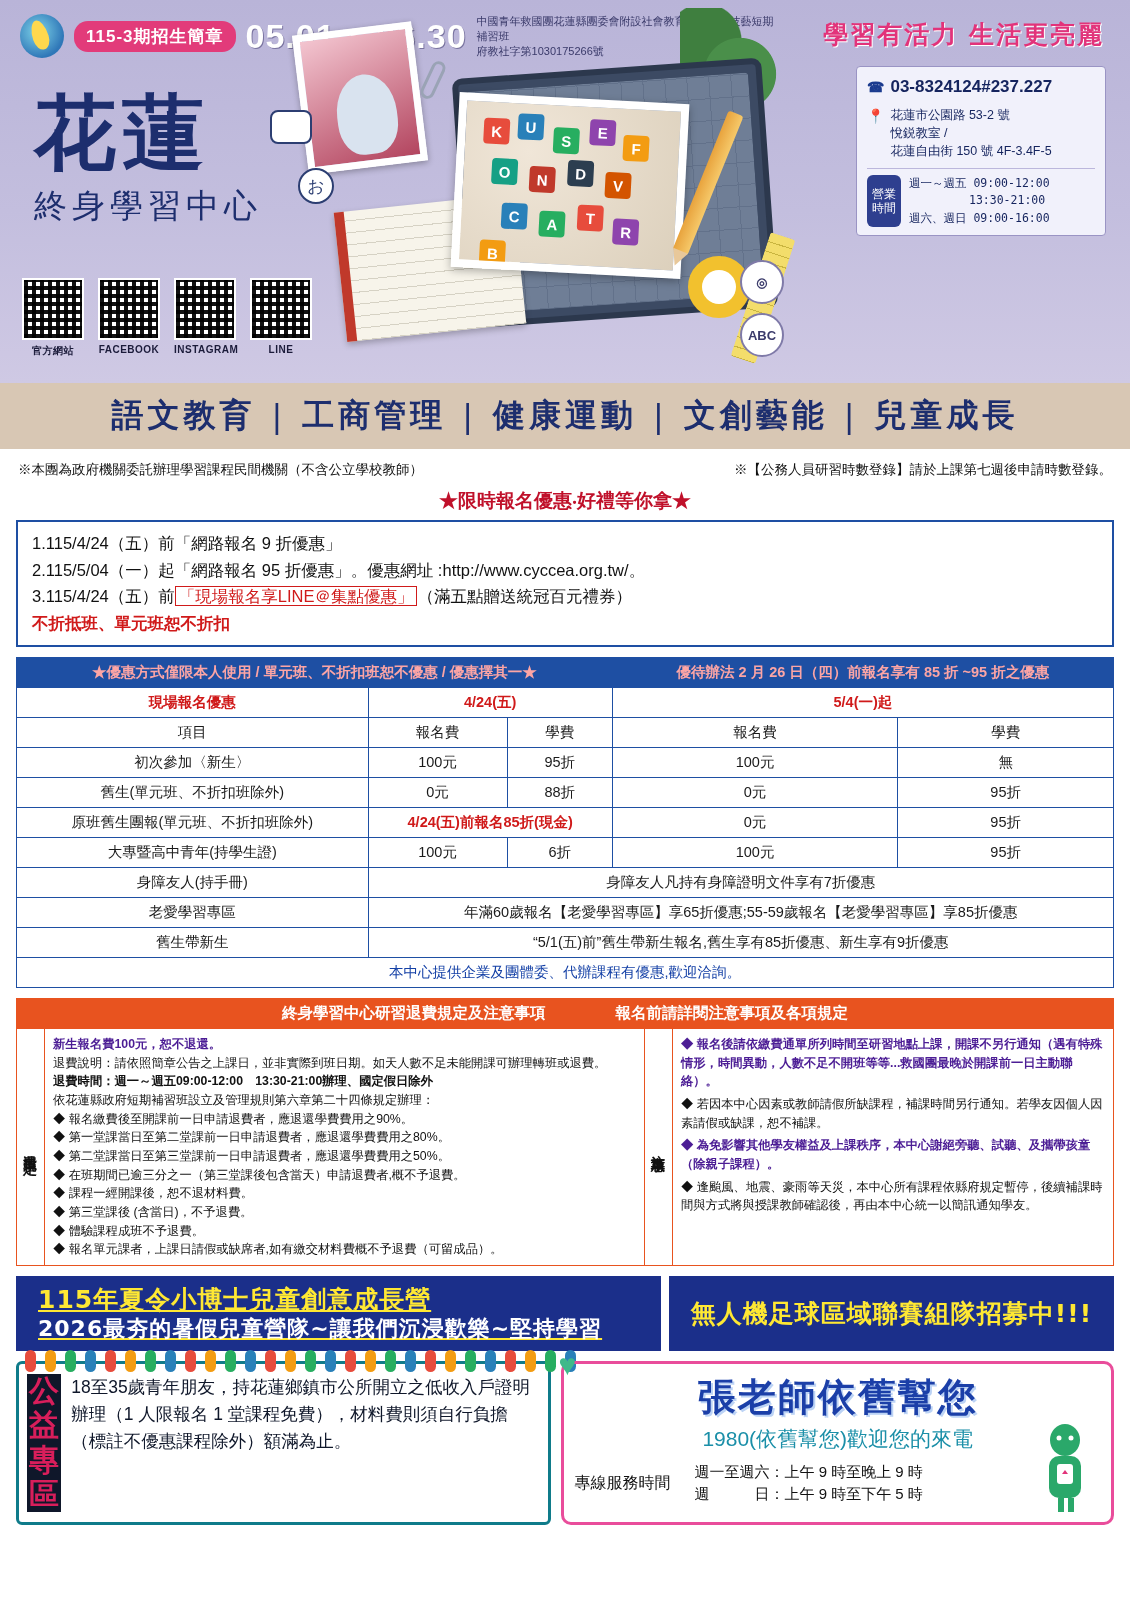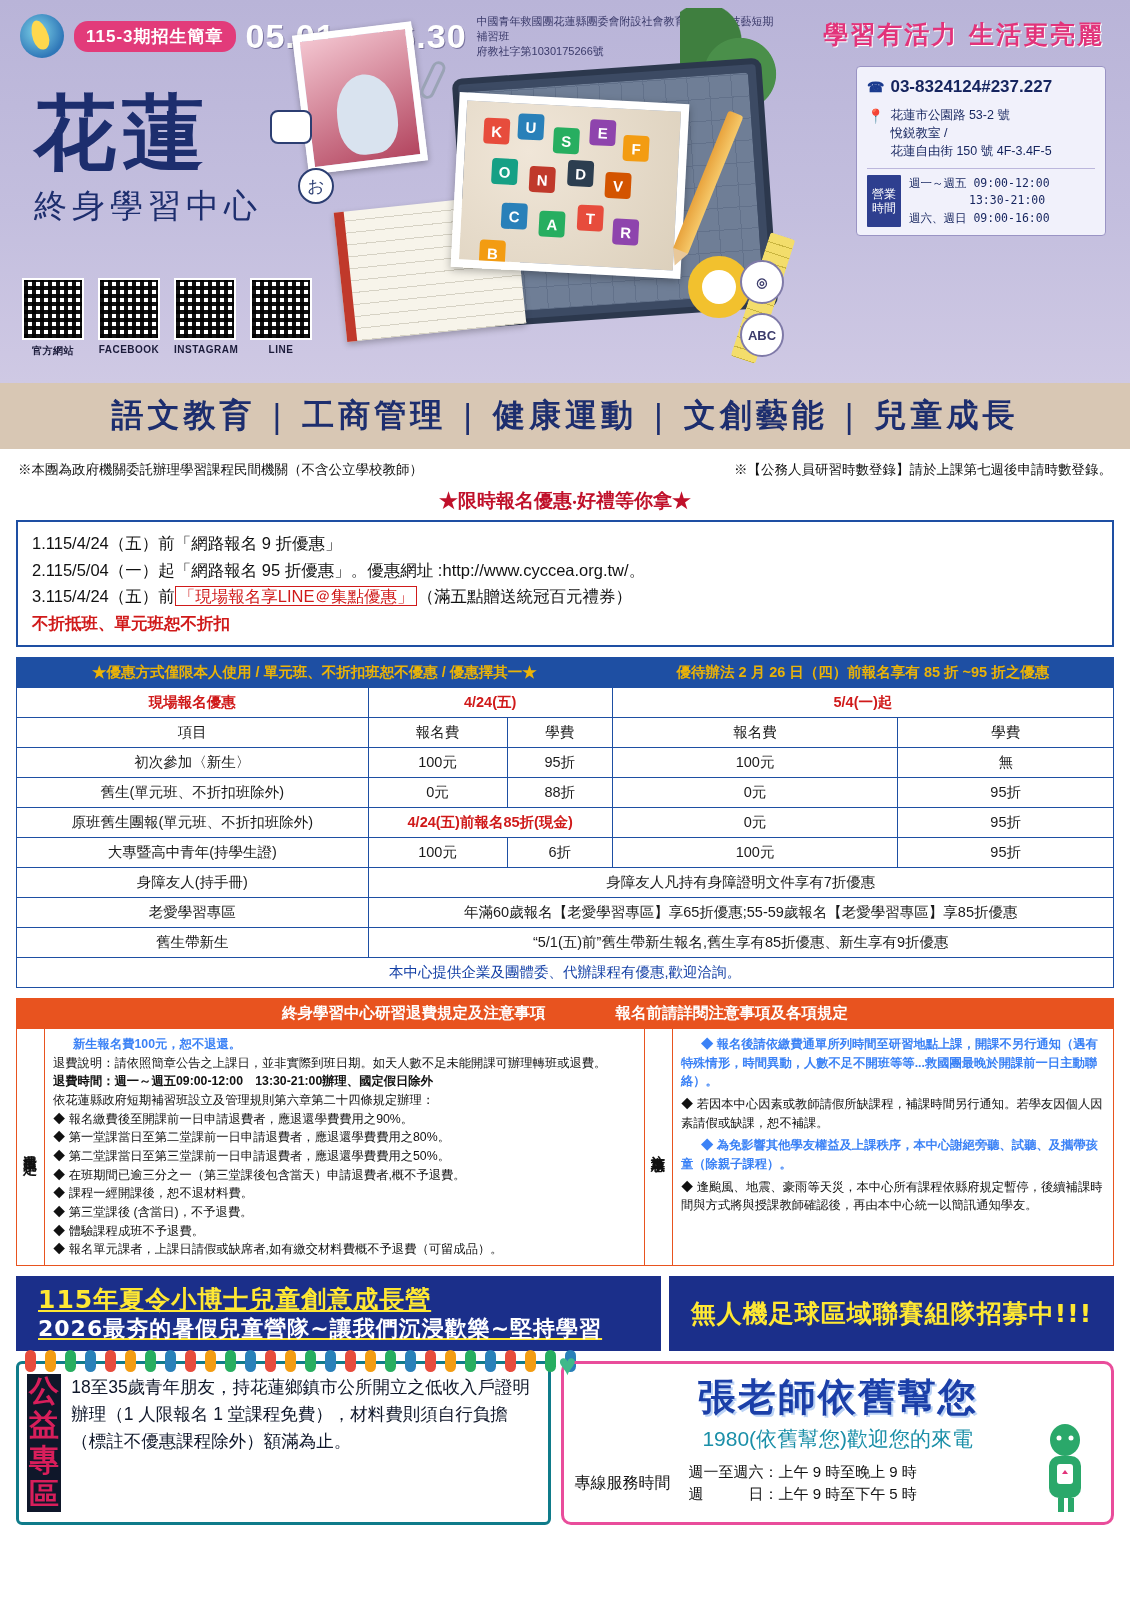--- a/index.html
+++ b/index.html
@@ -81,21 +81,21 @@
     background: #f1f1fb; border: 1px solid #9a94c4; border-radius: 4px;
     padding: 8px 10px; font-size: 12.5px; color: #15245e; line-height: 1.45;
   }
   .contact .phone { font-weight: bold; font-size: 17px; color: #15245e; display:flex; align-items:center; gap:6px;}
   .contact .addr { display: flex; gap: 6px; margin-top: 6px; }
   .ic { color:#1b3b8f; font-size: 14px; }
   .hours { display: flex; margin-top: 8px; border-top: 1px solid #bcb7dc; padding-top: 6px;}
   .hours-label {
     background: #2e3f8f; color: #fff; font-size: 12px; width: 34px;
     display: flex; align-items: center; justify-content: center; text-align: center;
-    line-height: 1.2; padding: 2px; border-radius: 1px;
+    line-height: 1.2; padding: 2px; border-radius: 6px;
   }
   .hours-body { font-size: 11.5px; padding-left: 8px; line-height: 1.5; font-family:"DejaVu Sans Mono", monospace;}
 
   
   .collage { position: absolute; left: 280px; top: 18px; width: 560px; height: 350px; }
   .tablet {
     position: absolute; left: 180px; top: 50px; width: 310px; height: 250px;
     background: #3c4a63; border-radius: 10px; transform: rotate(-4deg);
     border: 6px solid #2c384d;
   }
@@ -192,42 +192,42 @@
     border: 2px solid #1e4fa3; padding: 8px 14px; font-size: 16.5px; line-height: 1.62;
     color: #111;
   }
   .promo-box .hl-box { color: #d01a1a; border: 1px solid #d01a1a; padding: 0 3px; }
   .promo-box .lastline { color: #d01a1a; font-weight: bold; }
 
   
   table.fee { width: 100%; border-collapse: collapse; margin-top: 10px; font-size: 14.5px; }
   table.fee td, table.fee th { border: 1px solid #1e4fa3; padding: 5px 4px; text-align: center; }
   .fee-head {
-    background: #1e4fa3; color: #eab308; font-weight: bold; font-size: 14.5px; text-align: center;
+    background: #1e4fa3; color: #fca5a5; font-weight: bold; font-size: 14.5px; text-align: center;
   }
   .red-b { color: #d01a1a; font-weight: bold; }
   .fee-note { color: #1440a6; font-weight: normal; }
 
   
   .refund-head {
     background: #e8531f; color: #fff; font-weight: bold; font-size: 15.5px;
     text-align: center; padding: 5px; margin-top: 10px;
     display: flex; justify-content: center; gap: 70px;
   }
   .refund-body { display: flex; border: 1px solid #e8531f; border-top: none; }
   .vtab {
     width: 28px; background: #fff; color: #111; font-weight: bold; font-size: 14px;
     display: flex; align-items: center; justify-content: center; text-align: center;
     border-right: 1px solid #e8531f; letter-spacing: 2px; padding: 4px 2px;
   }
   .vtab span { writing-mode: vertical-rl; }
   .refund-col { padding: 6px 8px; font-size: 12.3px; line-height: 1.52; color: #111; }
   .refund-col.left { width: 600px; border-right: 1px solid #e8531f; }
   .refund-col.right { flex: 1; }
-  .refund-col .em { color: #3b82f6; margin-left: 20px; }
+  .refund-col .em { color: #4c1d95; }
   .refund-col .b { font-weight: bold; }
 
   
   .banners { display: flex; gap: 8px; margin-top: 10px; }
   .banner-left {
     flex: 1.35; background: #1b2f8a; padding: 8px 22px; color: #ffe833;
     font-weight: bold; font-size: 25px; line-height: 1.25; letter-spacing: 1px;
     font-family: "DejaVu Sans", sans-serif;
     text-decoration: underline;
   }
@@ -255,21 +255,21 @@
   .teacher {
     flex: 1.05; border: 3px solid #e94d9b; border-radius: 10px; padding: 8px 10px;
     position: relative;
   }
   .teacher-title {
     color: #1b3fa8; font-weight: bold; font-size: 38px; text-align: center;
     letter-spacing: 2px; font-family: "DejaVu Sans", sans-serif;
     text-shadow: 2px 2px 0 #bcd3f5;
   }
   .teacher-sub { color: #1b8fa8; font-size: 21px; text-align: center; margin-top: 2px; }
-  .teacher-row { display: flex; align-items: center; gap: 18px; margin-top: 8px; font-size: 15px; }
+  .teacher-row { display: flex; align-items: center; gap: 24px; margin-top: 8px; font-size: 15px; }
   .teacher-row .lbl { color: #111; font-size: 16px; white-space: nowrap; }
   .teacher-row .val { line-height: 1.5; color:#111; }
   .heart {
     position:absolute; left: -6px; top: -16px; width: 34px; height: 30px; color:#3fb98a; font-size: 30px;
   }
   .mascot {
     position:absolute; right: 8px; bottom: 6px; width: 76px; height: 96px;
   }
 </style>
 </head>

